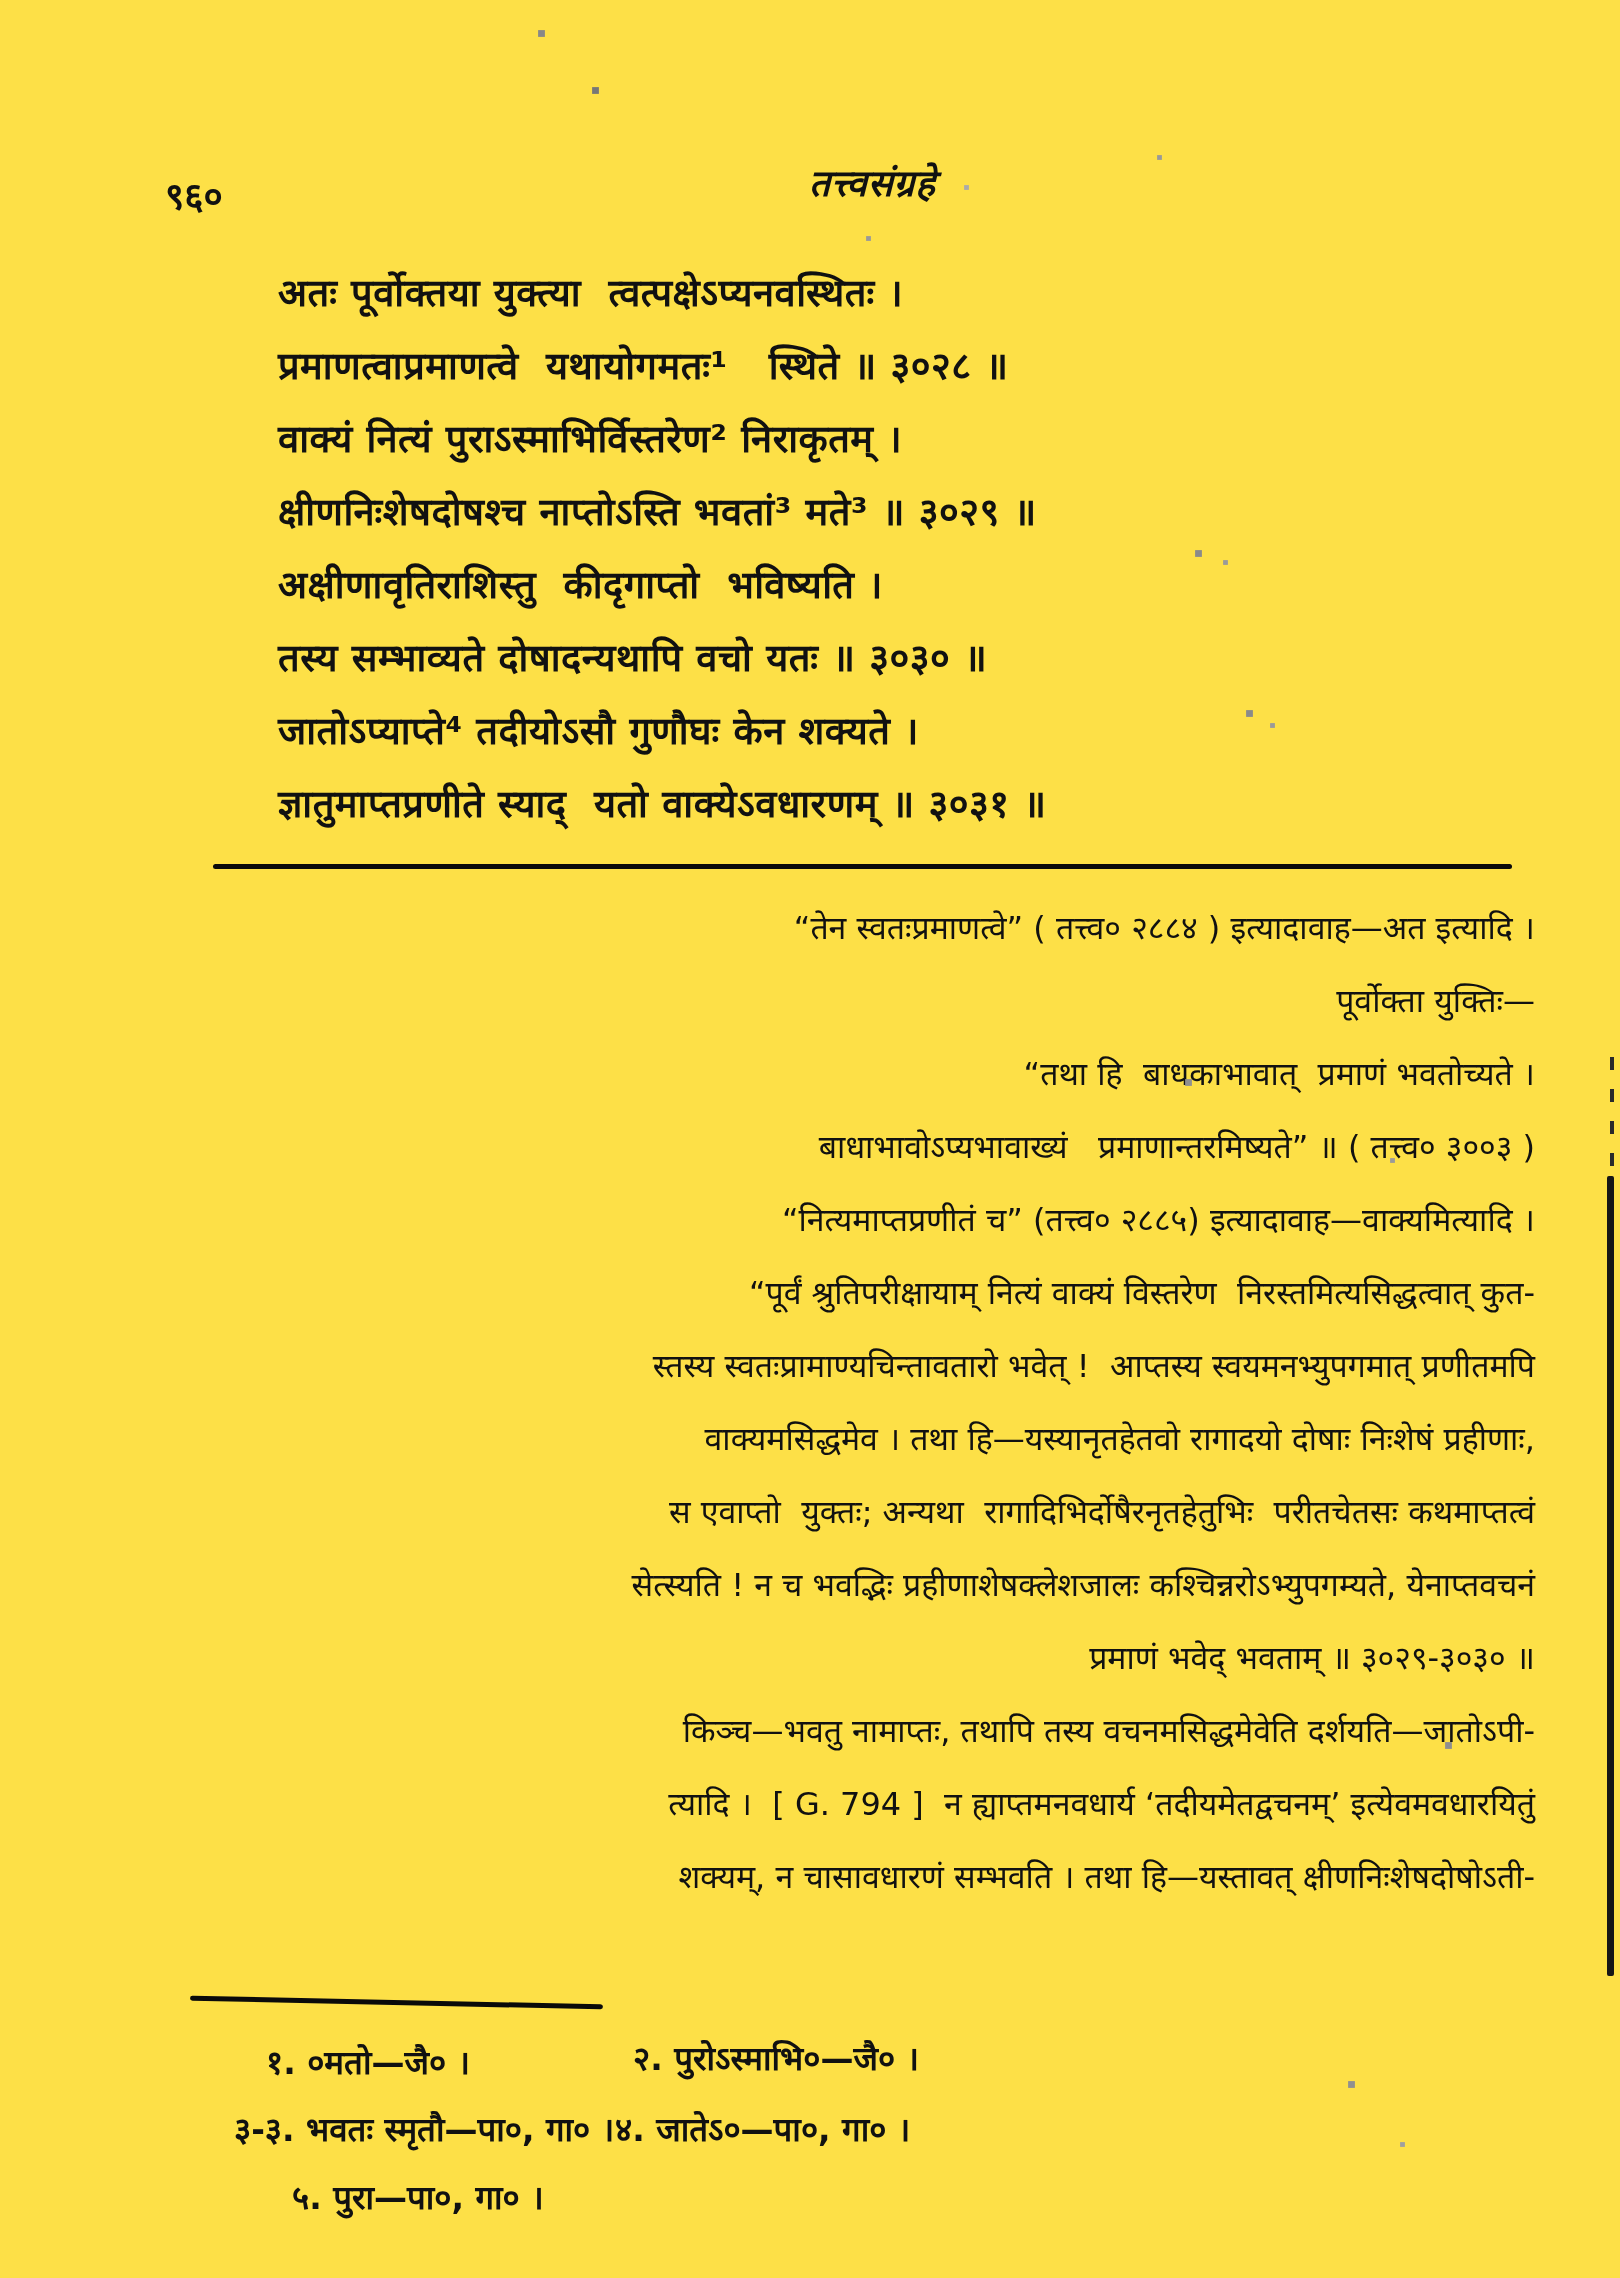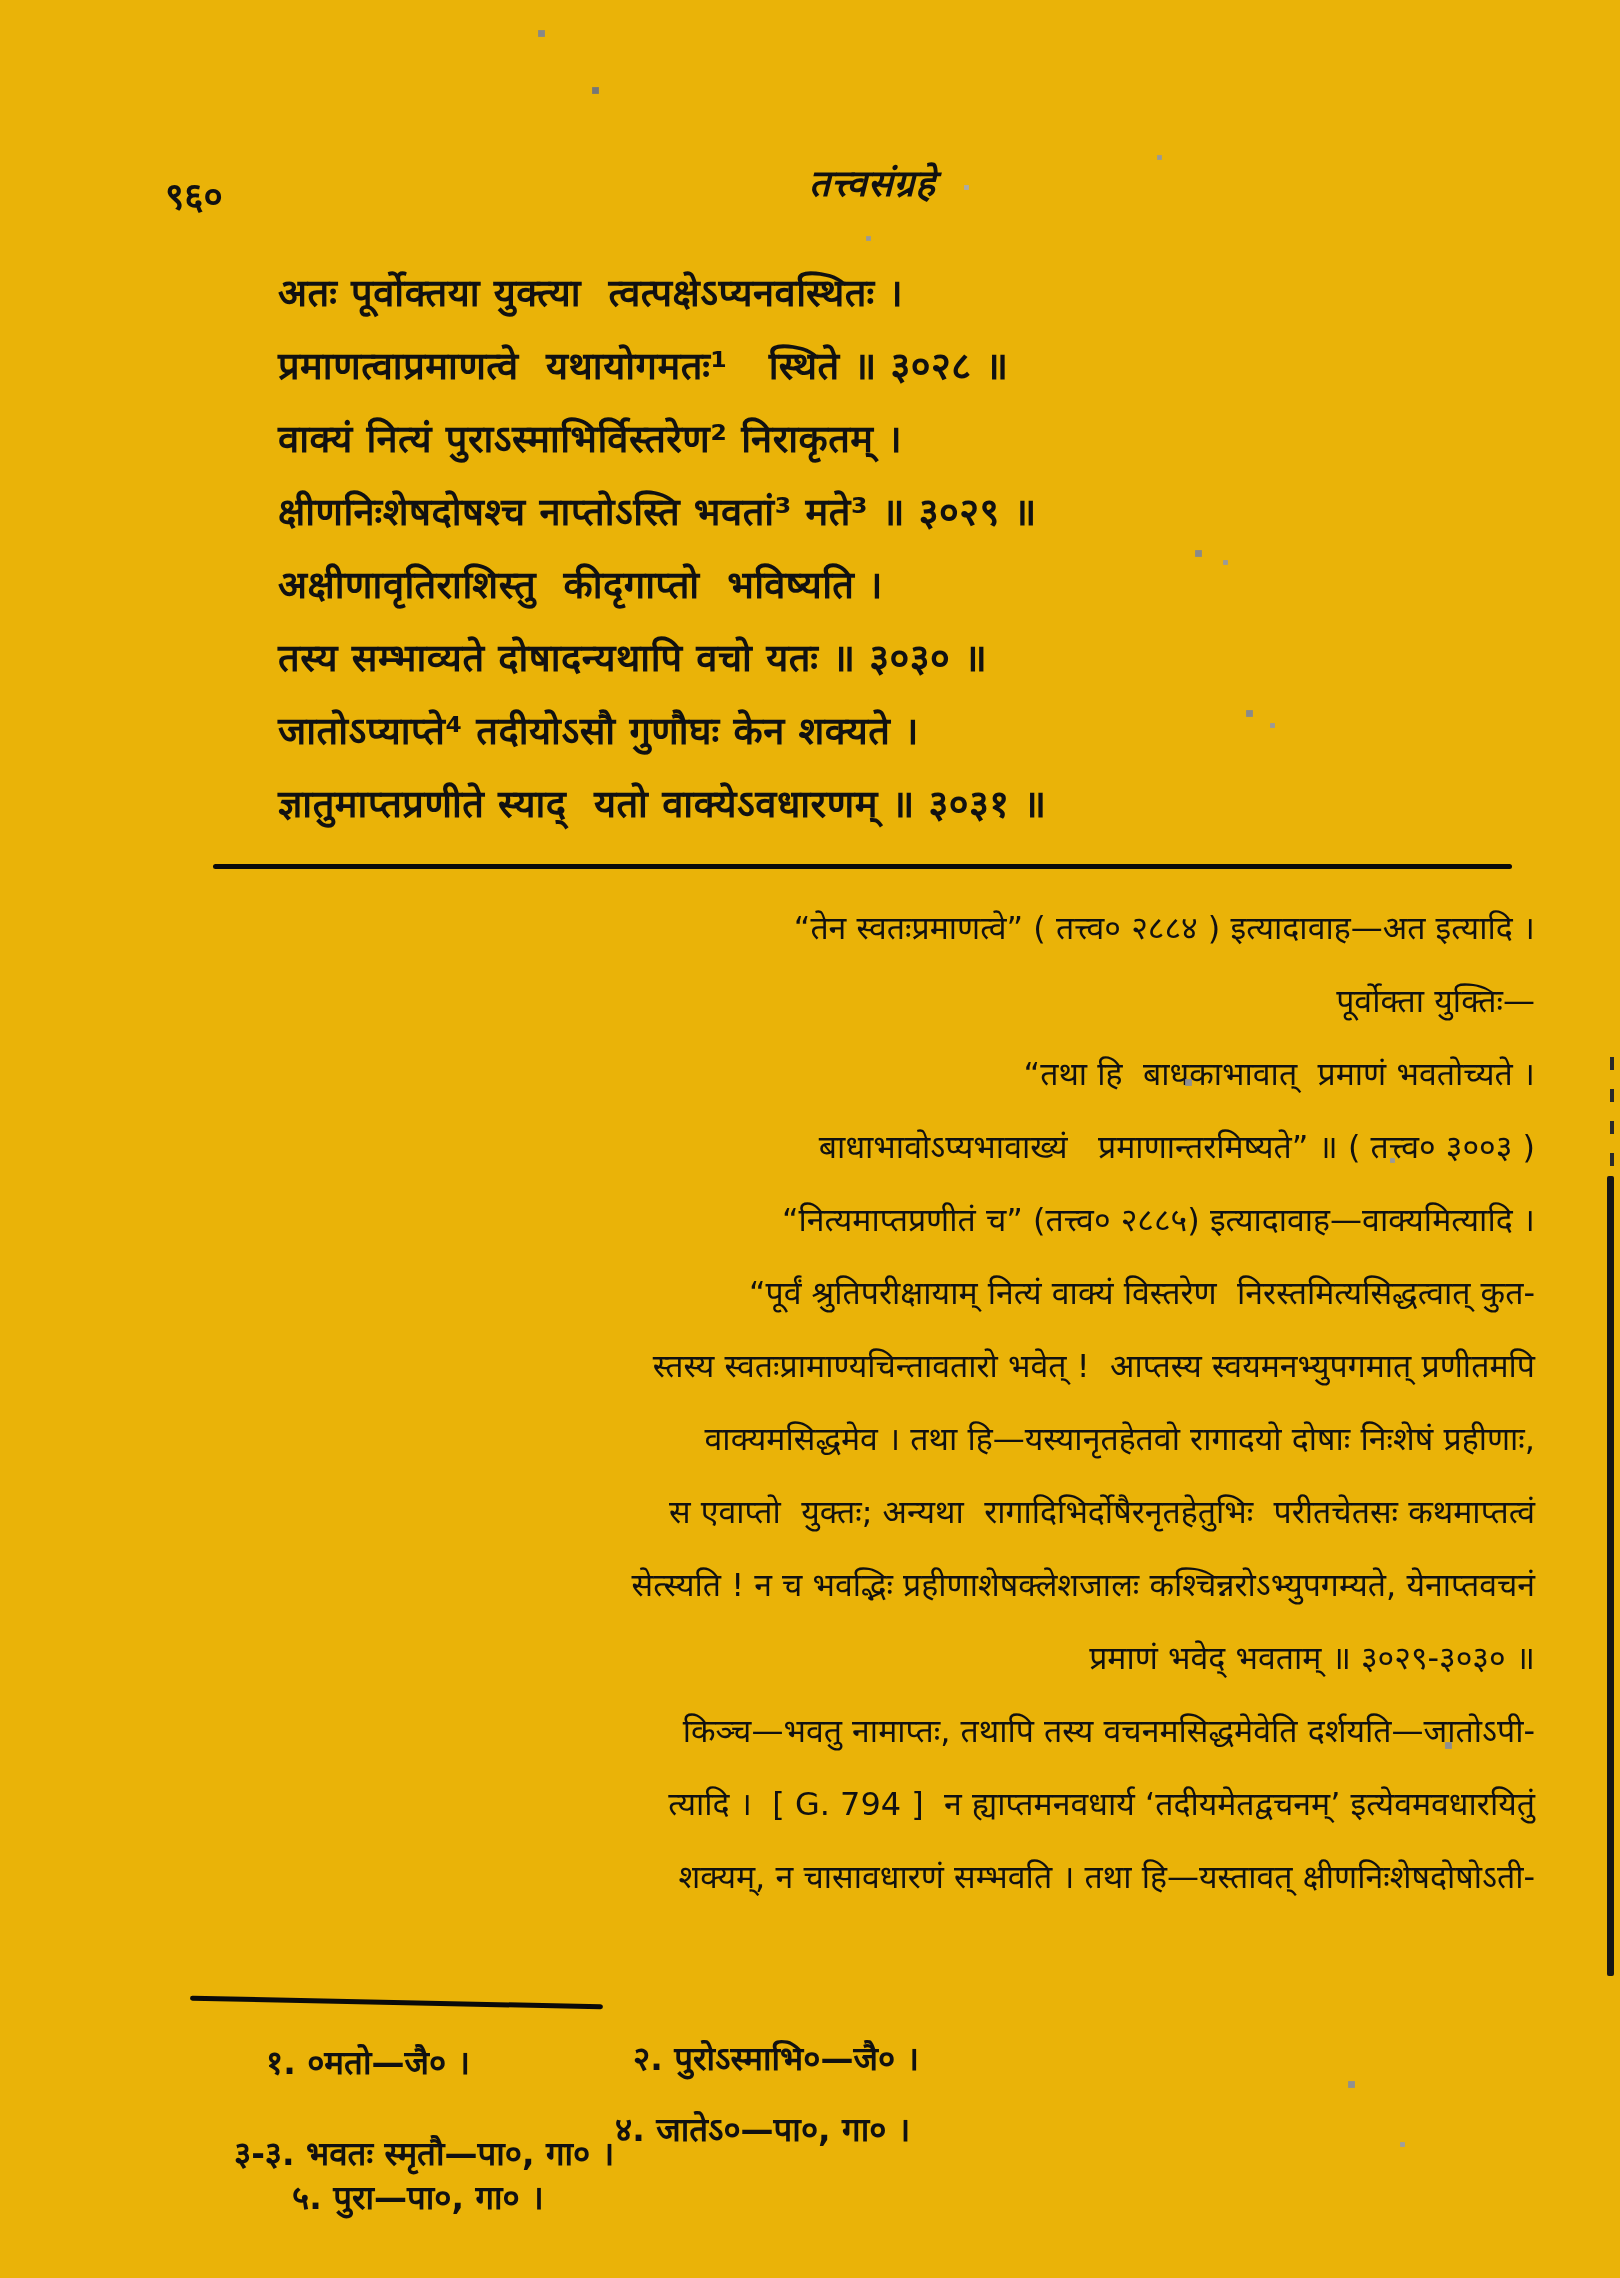--- a/index.html
+++ b/index.html
@@ -6,21 +6,21 @@
   body{
     width:1620px;height:2278px;
     background:#ffffff;
     font-family:"DejaVu Sans",sans-serif;
     color:#111111;
     overflow:hidden;
   }
   .page{
     position:relative;
     width:1620px;height:2278px;
-    background:#eab308;
+    background:#fde047;
   }
   .page-number{
     position:absolute;left:165px;top:169px;
     font-size:37px;font-weight:700;
   }
   .header-title{
     position:absolute;left:809px;top:156px;
     font-size:37px;font-weight:700;
     letter-spacing:0.9px;
     font-style:italic;
@@ -53,21 +53,21 @@
     width:413px;height:4.6px;background:#0a0a0a;
     transform:rotate(1.2deg);border-radius:2.8px;
   }
   .footnote{
     position:absolute;
     font-size:33px;font-weight:700;
     white-space:pre;
   }
   .fn-1{left:266px;top:2039px;}
   .fn-2{left:603px;top:2035px;margin-left:30px;}
-  .fn-3{left:234px;top:2106px;margin-top:24px;}
+  .fn-3{left:234px;top:2106px;}
   .fn-4{left:615px;top:2106px;}
   .fn-5{left:292px;top:2174px;}
   .artifact-bar-solid{
     position:absolute;left:1607px;top:1176px;
     width:7.4px;height:800px;background:#161616;border-radius:1.9px;
   }
   .artifact-bar-dashed{
     position:absolute;left:1610px;top:1057px;
     width:3.7px;height:119px;
     background:repeating-linear-gradient(

